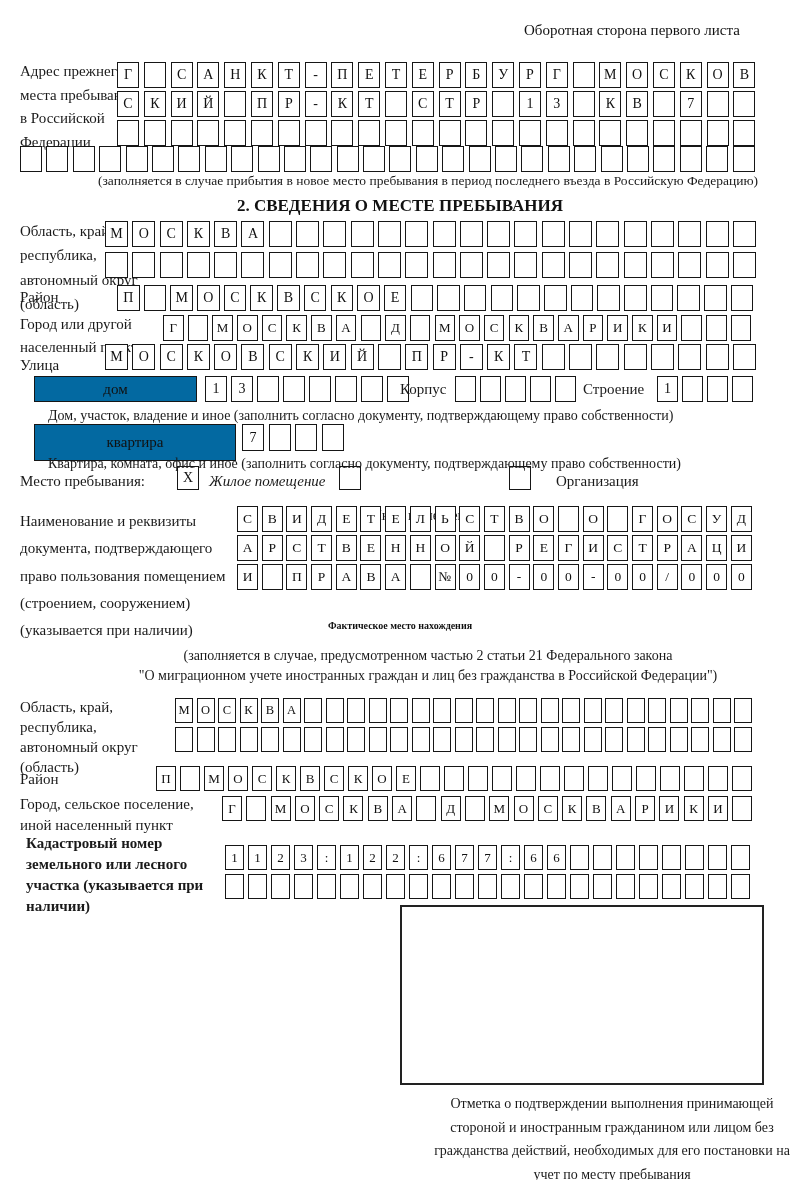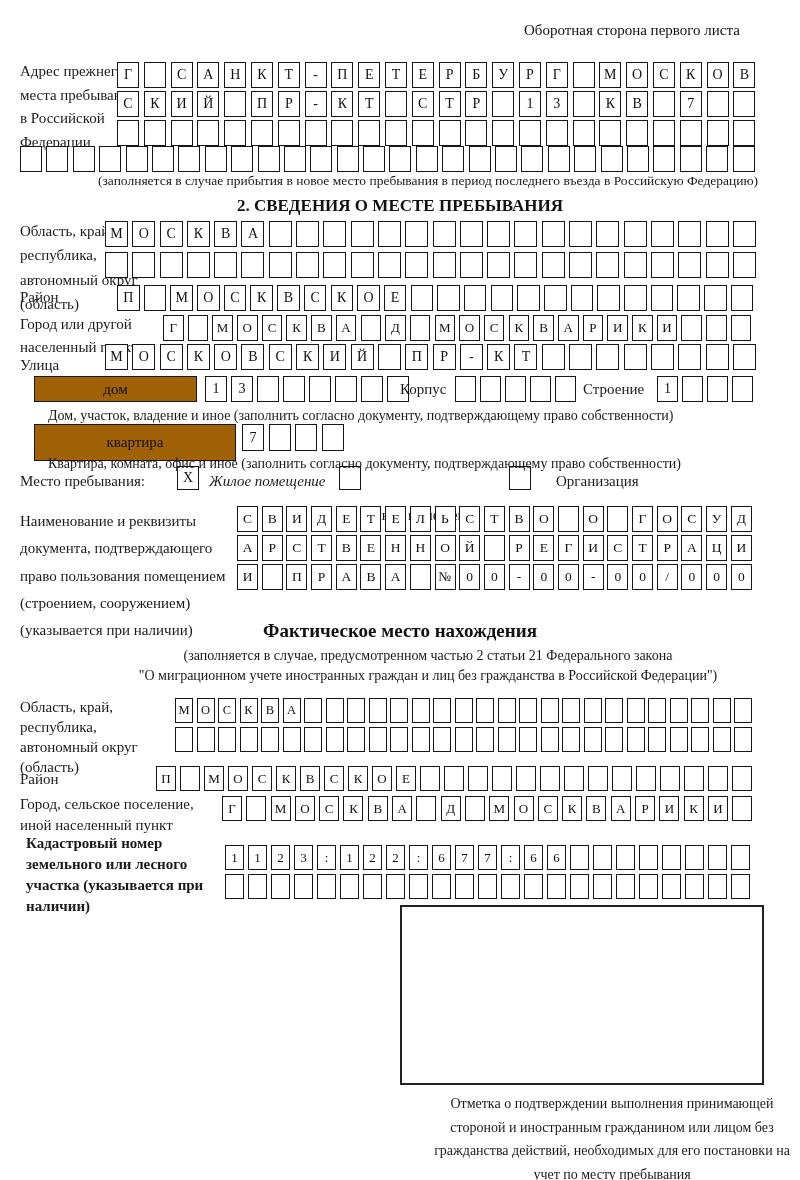--- a/index.html
+++ b/index.html
@@ -5,27 +5,27 @@
   html,body{margin:0;padding:0;background:#fff;}
   .page{position:relative;width:800px;height:1180px;background:#fff;overflow:hidden;
         font-family:"Liberation Serif","DejaVu Serif",serif;color:#111;}
   .abs{position:absolute;}
   .lbl{font-size:15px;line-height:23.5px;color:#1a1a1a;}
   .cellrow{position:absolute;display:flex;gap:var(--gap,4px);}
   .cell{box-sizing:border-box;flex:0 0 auto;width:var(--cw,22px);height:var(--ch,26px);
         border:1.7px solid #161616;display:flex;align-items:center;justify-content:center;
         font-size:var(--fs,14px);font-weight:500;background:#fff;}
   .fieldbox{box-sizing:border-box;border:1.7px solid #161616;display:flex;align-items:center;
-        justify-content:center;font-size:15px;background:#a16207;}
+        justify-content:center;font-size:15px;background:#0369a1;}
   .cbox{box-sizing:border-box;position:absolute;width:22px;height:24px;border:1.7px solid #161616;
         display:flex;align-items:center;justify-content:center;font-size:14px;}
   .caption{font-size:13.5px;color:#1a1a1a;padding-left:28px;}
   .center{left:0;width:800px;text-align:center;}
   .title{font-weight:bold;font-size:17px;}
-  .subtitle{font-weight:bold;font-size:19px;}
+  .subtitle{font-weight:bold;font-size:10px;}
   .stampbox{box-sizing:border-box;border:2px solid #222;background:#fff;}
 </style>
 </head>
 <body>
 
 <div class="page">
 
   <div class="abs" style="top:22px;left:524px;font-size:15px;">Оборотная сторона первого листа</div>
 
   <div class="abs lbl" style="left:20px;top:60px;width:122px;">Адрес прежнего места пребывания в Российской Федерации</div>

